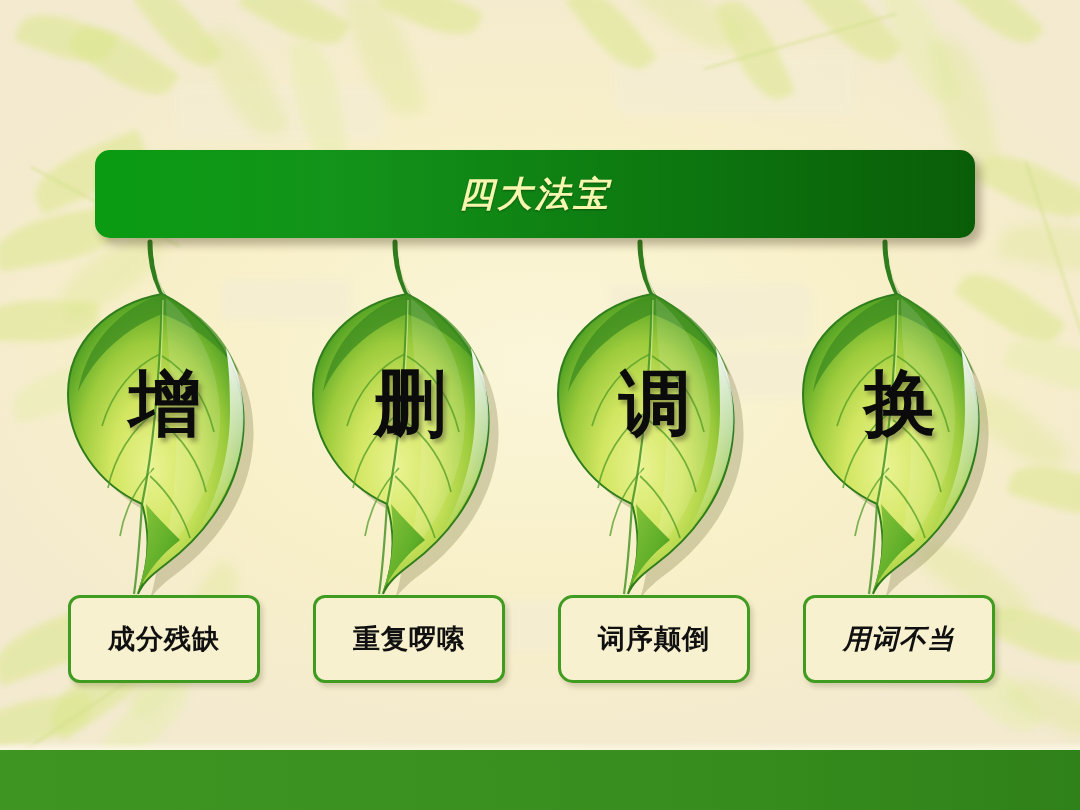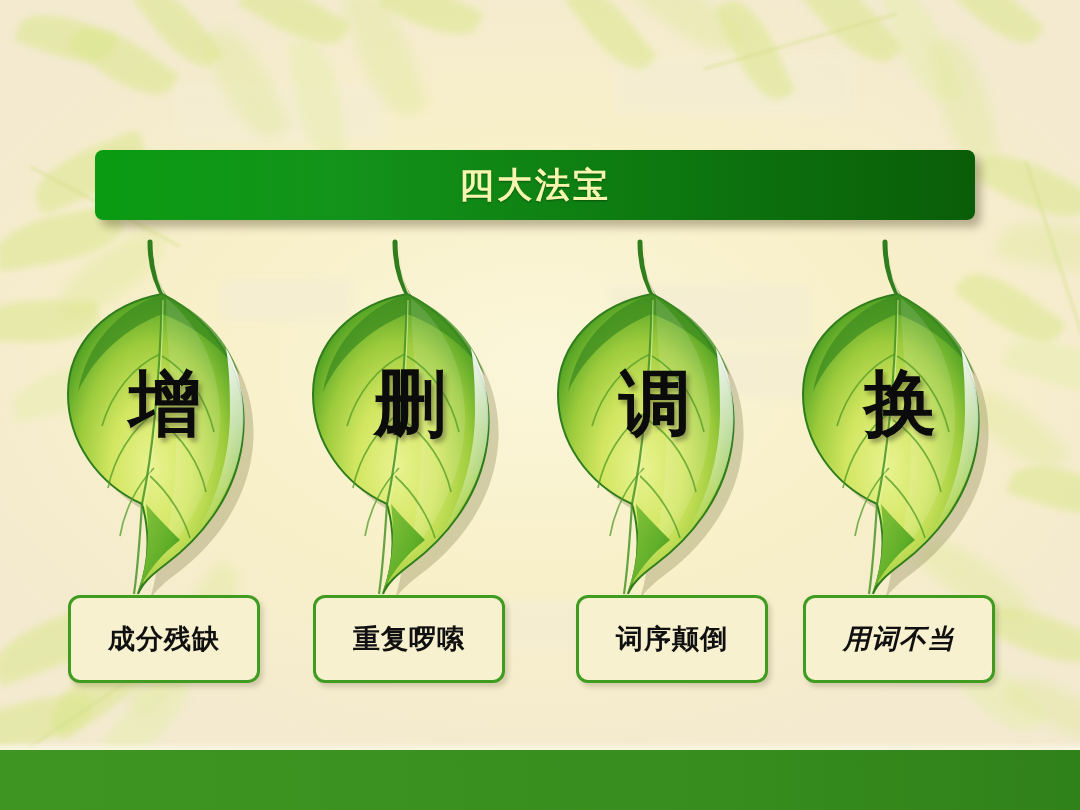--- a/index.html
+++ b/index.html
@@ -29,26 +29,27 @@
     position:absolute;background:#cfdd85;opacity:.45;
     height:3px;border-radius:2px;filter:blur(1.5px);
   }
   .bgblock{
     position:absolute;background:#f4edd3;opacity:.75;filter:blur(5px);
     border-radius:4px;
   }
 
   
   .banner{
-    position:absolute;left:95px;top:150px;width:880px;height:70px;
-    border-radius:8px;
+    position:absolute;left:95px;top:150px;width:880px;height:88px;
+    border-radius:15px;
     background:linear-gradient(90deg,#0a9b12 0%,#13931a 28%,#0d7a10 62%,#0a5d08 100%);
     box-shadow:6px 7px 9px rgba(60,50,20,.33);
     display:flex;align-items:center;justify-content:center;
     z-index:6;
+    font-style:italic;
   }
   .banner-title{
     color:#f6f6ae;
     font-size:35px;font-weight:bold;letter-spacing:3px;
     font-family:"DejaVu Sans","Liberation Sans",sans-serif;
     text-shadow:0 1px 2px rgba(0,0,0,.35);
     user-select:none;
   }
 
   
@@ -390,21 +391,21 @@
     </svg>
     <div class="leaf-char">换</div>
   </div>
 
   <div class="label-box" style="left:313px;">
     <span>重复啰嗦</span>
   </div>
   <div class="label-box" style="left:68px;">
     <span>成分残缺</span>
   </div>
-  <div class="label-box" style="left:576px;">
+  <div class="label-box" style="left:558px;border-radius:15px;">
     <span>词序颠倒</span>
   </div>
   <div class="label-box" style="left:803px;font-style:italic;">
     <span>用词不当</span>
   </div>
 
   <div class="footer-edge"></div>
   <div class="footer-bar"></div>
 
 </div>

